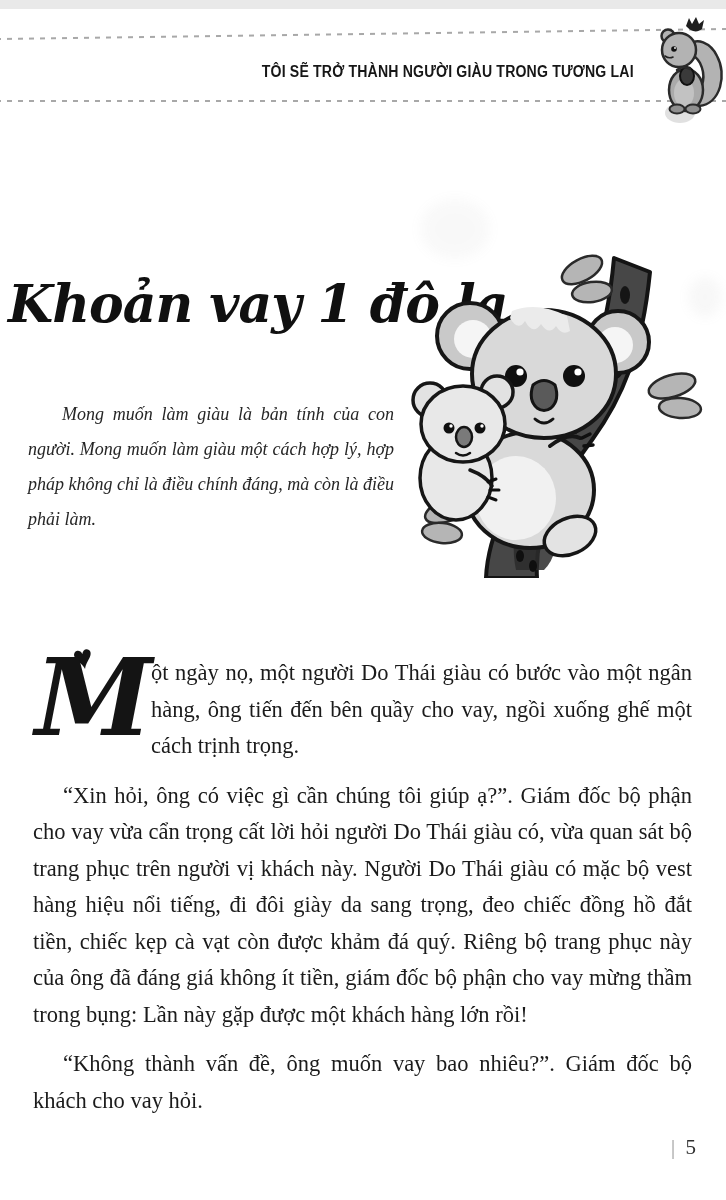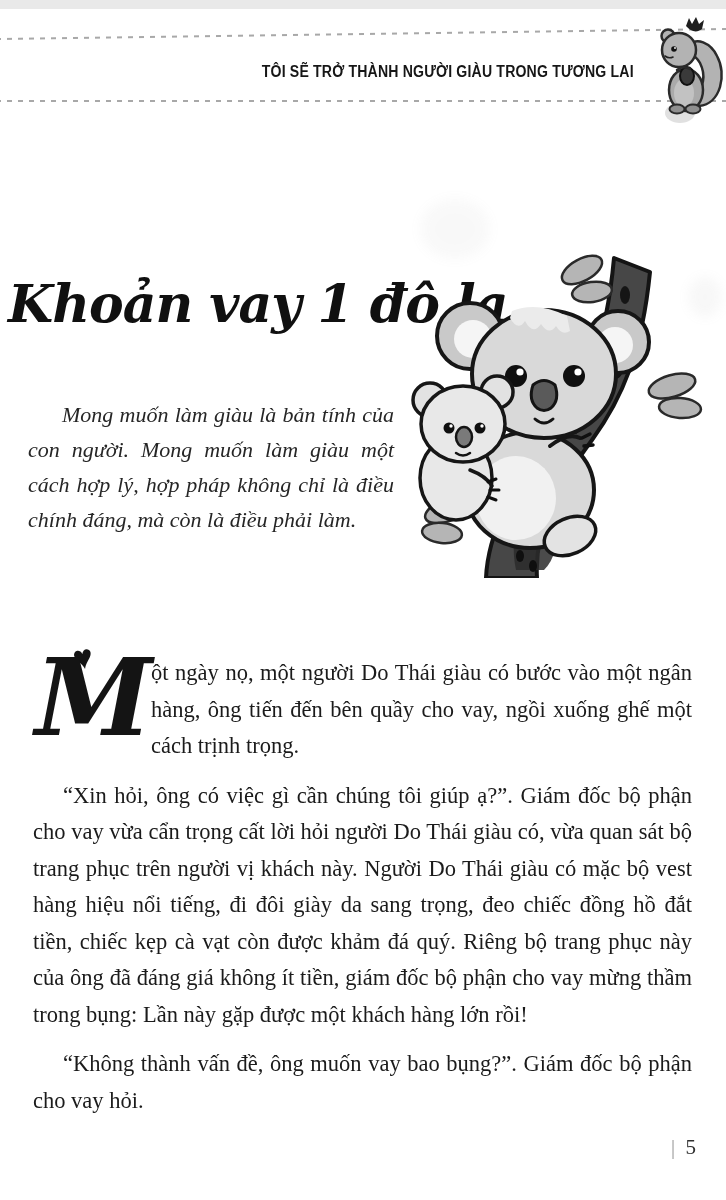--- a/index.html
+++ b/index.html
@@ -24,21 +24,21 @@
   .squirrel { position:absolute; top:4px; right:0; width:82px; height:112px; }
   
   .chapter-title {
     position:absolute; top:264px; left:8px; white-space:nowrap;
     font-family:"DejaVu Serif", serif; font-style:italic; font-weight:700;
     font-size:52px; letter-spacing:-1px; color:#101010;
   }
   
   .epigraph {
     position:absolute; top:388px; left:28px; width:366px;
-    font-style:italic; font-size:22px; line-height:35px;
+    font-style:italic; font-size:18px; line-height:35px;
     text-align:justify; text-indent:34px; color:#262626;
   }
   
   .koala { position:absolute; top:231px; left:400px; width:322px; height:338px; }
   
   .body-text {
     position:absolute; top:646px; left:33px; width:659px;
     font-size:22.5px; line-height:36.5px; text-align:justify; color:#1b1b1b;
   }
   .body-text p { margin:0 0 13px 0; }
@@ -153,20 +153,20 @@
   <div class="smudge smudge-2"></div>
 
   <div class="body-text">
     <p>
       <span class="dropcap">
         <span class="dc-heart">♥</span>
         <span class="dc-letter">M</span>
       </span><span>ột ngày nọ, một người Do Thái giàu có bước vào một ngân hàng, ông tiến đến bên quầy cho vay, ngồi xuống ghế một cách trịnh trọng.</span>
     </p>
     <p class="indent">“Xin hỏi, ông có việc gì cần chúng tôi giúp ạ?”. Giám đốc bộ phận cho vay vừa cẩn trọng cất lời hỏi người Do Thái giàu có, vừa quan sát bộ trang phục trên người vị khách này. Người Do Thái giàu có mặc bộ vest hàng hiệu nổi tiếng, đi đôi giày da sang trọng, đeo chiếc đồng hồ đắt tiền, chiếc kẹp cà vạt còn được khảm đá quý. Riêng bộ trang phục này của ông đã đáng giá không ít tiền, giám đốc bộ phận cho vay mừng thầm trong bụng: Lần này gặp được một khách hàng lớn rồi!</p>
-    <p class="indent">“Không thành vấn đề, ông muốn vay bao bụng?”. Giám đốc bộ phận cho vay hỏi.</p>
+    <p class="indent">“Không thành vấn đề, ông muốn vay bao nhiêu?”. Giám đốc bộ khách cho vay hỏi.</p>
   </div>
 
   <div class="page-number">
     <span class="pn-bar">|</span><span>5</span>
   </div>
 
 </div>
 
 </body></html>

